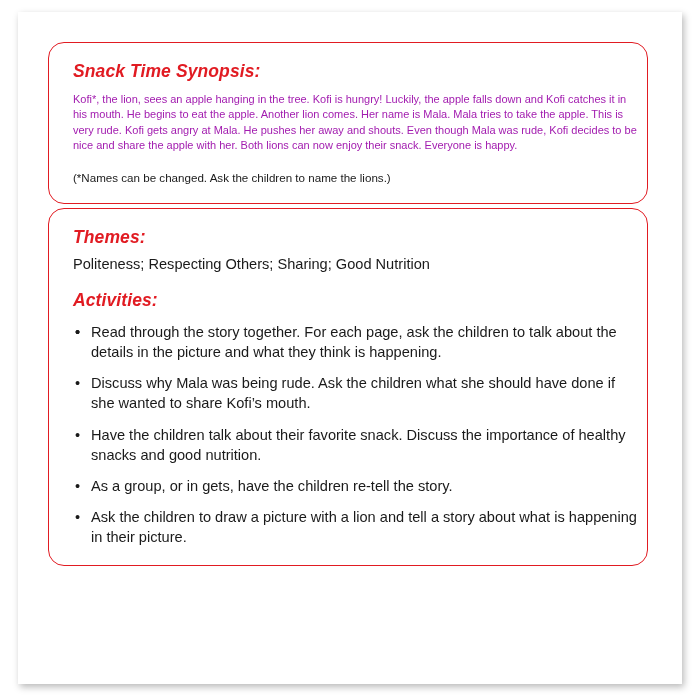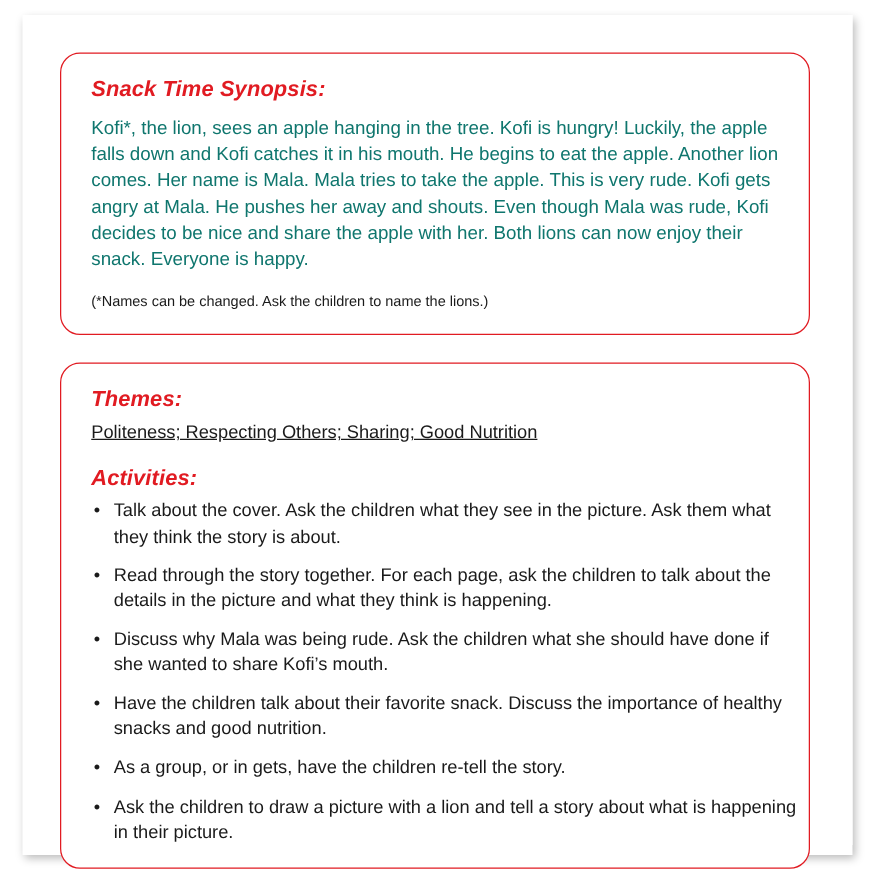--- a/index.html
+++ b/index.html
@@ -52,56 +52,55 @@
 
   .panel {
     border: 1.6px solid #e11b22;
     border-radius: 16px;
     padding: 18px 10px 16px 24px;
     box-sizing: border-box;
     background: #ffffff;
   }
 
   .panel + .panel {
-    margin-top: 22px;
+    margin-top: 4px;
   }
 
   .panel-title {
     color: #e11b22;
     font-style: italic;
     font-weight: bold;
     font-size: 17.5px;
     margin: 0 0 10px 0;
     letter-spacing: 0.1px;
   }
 
   .panel-title.tight {
     margin-bottom: 6px;
   }
 
   .body-text {
-    color: #0f766e;
-    font-size: 15px;
+    color: #a21caf;
+    font-size: 11px;
     line-height: 1.40;
     margin: 0;
   }
 
   .note {
     color: #1a1a1a;
     font-size: 11.6px;
     margin: 16px 0 2px 0;
     line-height: 1.3;
   }
 
   .themes-text {
     color: #1a1a1a;
     font-size: 14.6px;
     line-height: 1.4;
     margin: 0 0 16px 0;
-    text-decoration: underline;
   }
 
   ul.activities {
     list-style: none;
     margin: 0;
     padding: 0;
   }
 
   ul.activities li {
     position: relative;
@@ -142,21 +141,20 @@
 
     <section class="panel">
       <h2 class="panel-title tight">Themes:</h2>
       <p class="themes-text">Politeness; Respecting Others; Sharing; Good Nutrition</p>
 
       <h2 class="panel-title tight">Activities:</h2>
 
       <ul class="activities">
         <li>
           <span class="bullet">•</span>
-          <span>Talk about the cover. Ask the children what they see in the picture. Ask them what they think the story is about.</span>
         </li>
         <li>
           <span class="bullet">•</span>
           <span>Read through the story together. For each page, ask the children to talk about the details in the picture and what they think is happening.</span>
         </li>
         <li>
           <span class="bullet">•</span>
           <span>Discuss why Mala was being rude. Ask the children what she should have done if she wanted to share Kofi’s mouth.</span>
         </li>
         <li>

